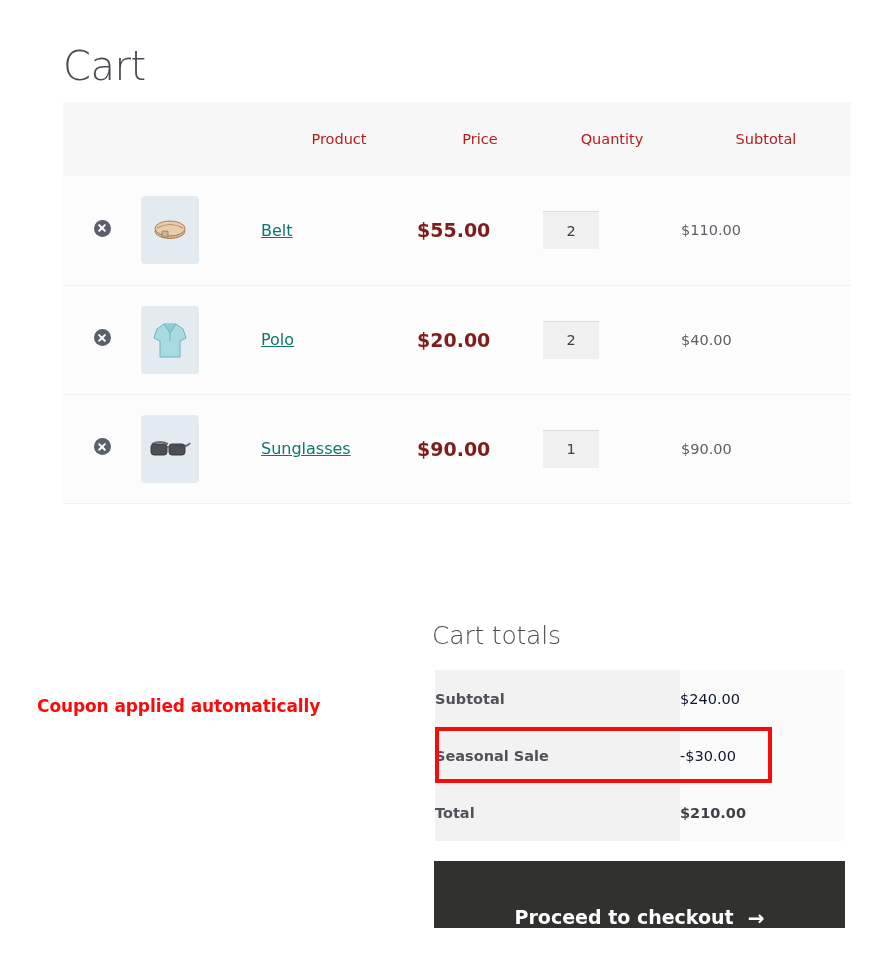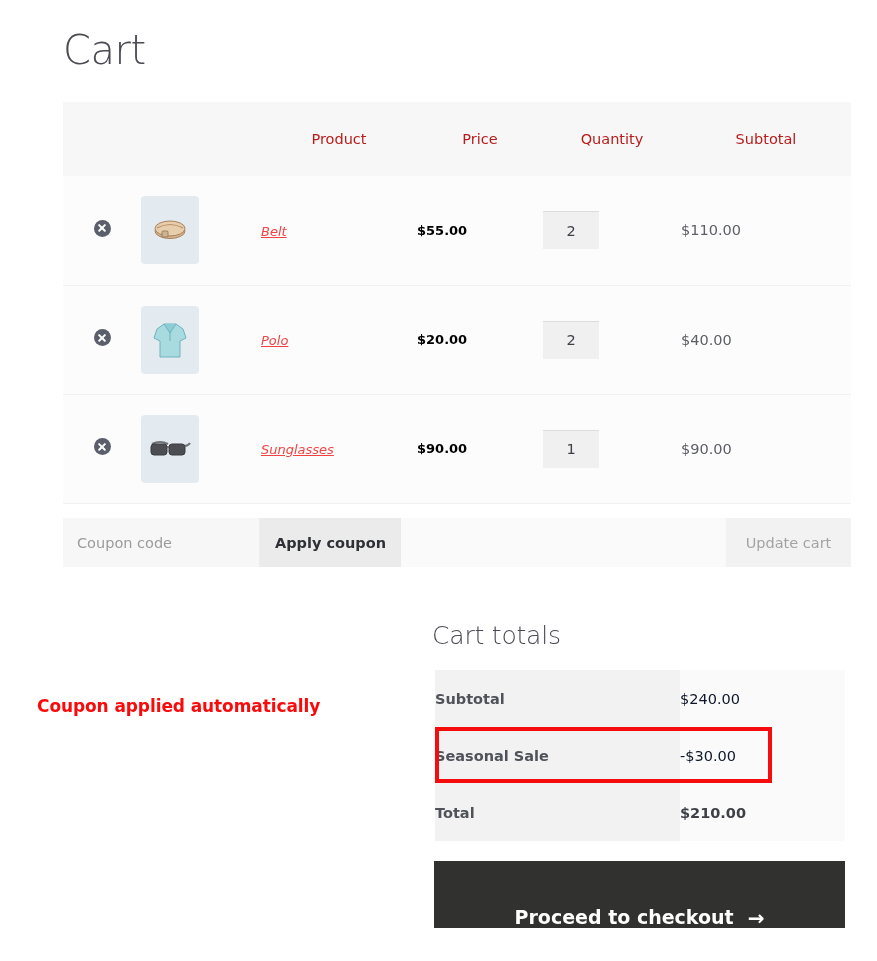--- a/index.html
+++ b/index.html
@@ -15,21 +15,21 @@
   #root {
     position: relative;
     width: 877px;
     height: 961px;
   }
 
   
   .page-title {
     position: absolute;
     left: 63px;
-    top: 28px;
+    top: 44px;
     font-size: 40px;
     font-weight: 300;
     color: #4a4a52;
     letter-spacing: -0.5px;
     line-height: 1.1;
   }
 
   
   .cart-table {
     position: absolute;
@@ -99,31 +99,30 @@
     width: 58px;
     height: 68px;
     background: #e3eaf0;
     border-radius: 4px;
     display: flex;
     align-items: center;
     justify-content: center;
   }
 
   .product-link {
-    font-size: 13px;
-    color: #ef4444;
+    font-size: 16px;
+    color: #0f766e;
     text-decoration: underline;
     cursor: pointer;
-    font-style: italic;
   }
 
   .price-cell {
-    font-size: 13px;
+    font-size: 19px;
     font-weight: 700;
-    color: #000000;
+    color: #7f1d1d;
   }
 
   .qty-box {
     width: 56px;
     height: 38px;
     background: #f0f0f0;
     border-top: 1px solid #dcdcdc;
     display: flex;
     align-items: center;
     justify-content: center;
@@ -364,26 +363,20 @@
         <td class="price-cell">$90.00</td>
         <td>
           <div class="qty-box">1</div>
         </td>
         <td class="subtotal-cell">$90.00</td>
       </tr>
 
     </tbody>
   </table>
 
-  <div class="coupon-row">
-    <div class="coupon-input">Coupon code</div>
-    <div class="apply-coupon-btn">Apply coupon</div>
-    <div class="coupon-spacer"></div>
-    <div class="update-cart-btn">Update cart</div>
-  </div>
 
   <h2 class="totals-title">Cart totals</h2>
 
   <table class="totals-table">
     <tbody>
       <tr>
         <td class="tot-label">Subtotal</td>
         <td class="tot-value">$240.00</td>
       </tr>
       <tr>

